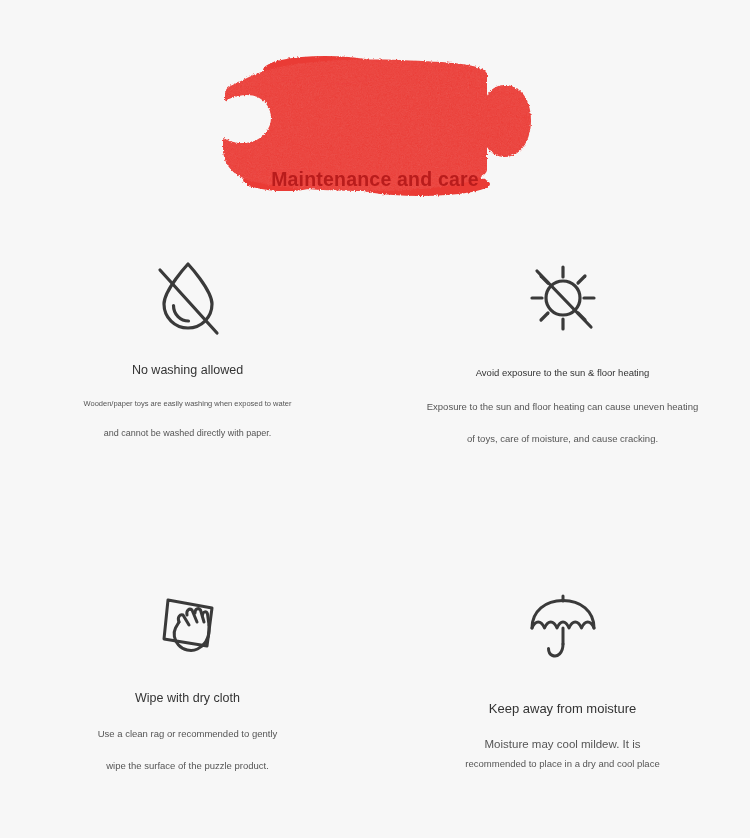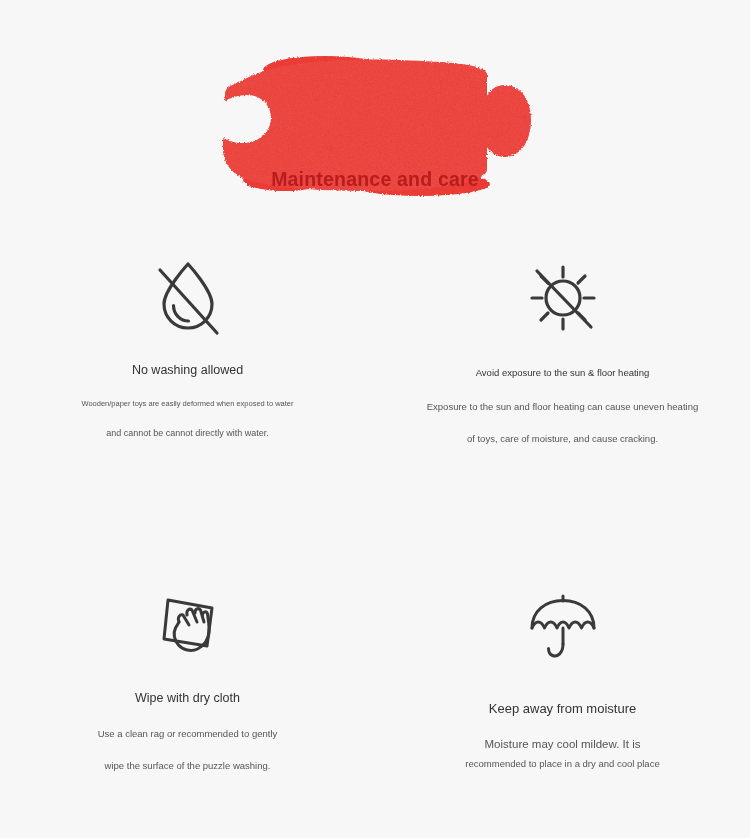--- a/index.html
+++ b/index.html
@@ -186,22 +186,22 @@
 
       <div class="cell c-nowash">
         <div class="icon-box">
           <svg width="84" height="84" viewBox="0 0 84 84" fill="none" stroke="#3a3a3a" stroke-width="3.2" stroke-linecap="round" stroke-linejoin="round">
             <path d="M42 10 C42 10 66 36 66 50 C66 63.5 55.2 74 42 74 C28.8 74 18 63.5 18 50 C18 36 42 10 42 10 Z"></path>
             <path d="M27.5 51.5 C27.5 60.5 34.5 67 42.5 67"></path>
             <line x1="14" y1="16" x2="71" y2="79"></line>
           </svg>
         </div>
         <div class="heading">No washing allowed</div>
-        <div class="body-line l1">Wooden/paper toys are easily deformed when exposed to water</div>
-        <div class="body-line l2">and cannot be cannot directly with water.</div>
+        <div class="body-line l1">Wooden/paper toys are easily washing when exposed to water</div>
+        <div class="body-line l2">and cannot be washed directly with paper.</div>
       </div>
 
       <div class="cell c-sun">
         <div class="icon-box">
           <svg width="84" height="84" viewBox="0 0 84 84" fill="none" stroke="#3a3a3a" stroke-width="3.2" stroke-linecap="round" stroke-linejoin="round">
             <circle cx="42" cy="44" r="17"></circle>
             <line x1="42" y1="13" x2="42" y2="23"></line>
             <line x1="42" y1="65" x2="42" y2="75"></line>
             <line x1="11" y1="44" x2="21" y2="44"></line>
             <line x1="63" y1="44" x2="73" y2="44"></line>
@@ -229,21 +229,21 @@
             <path d="M32 38 C30 33 33 30 36 31 L42 41"></path>
             <path d="M40 31 C39 26 42.5 24 45 26 L50 38"></path>
             <path d="M48 29 C48 24.5 51.5 23.5 53.5 26 L57 38"></path>
             <path d="M55.5 31 C56 27 59.5 27 60.5 30 L62 41"></path>
 
             <path d="M32 38 L28.5 44 C26 49 27 56 31.5 61 C36 66 44 68 50.5 65 C57 62 62 55 62 47 L62 41"></path>
           </svg>
         </div>
         <div class="heading">Wipe with dry cloth</div>
         <div class="body-line l1">Use a clean rag or recommended to gently</div>
-        <div class="body-line l2">wipe the surface of the puzzle washing.</div>
+        <div class="body-line l2">wipe the surface of the puzzle product.</div>
       </div>
 
       <div class="cell c-moist">
         <div class="icon-box">
           <svg width="82" height="82" viewBox="0 0 82 82" fill="none" stroke="#3a3a3a" stroke-width="3" stroke-linecap="round" stroke-linejoin="round">
 
             <line x1="41" y1="12" x2="41" y2="17"></line>
 
             <path d="M10 44 C10 27 23.5 16.5 41 16.5 C58.5 16.5 72 27 72 44"></path>
 

